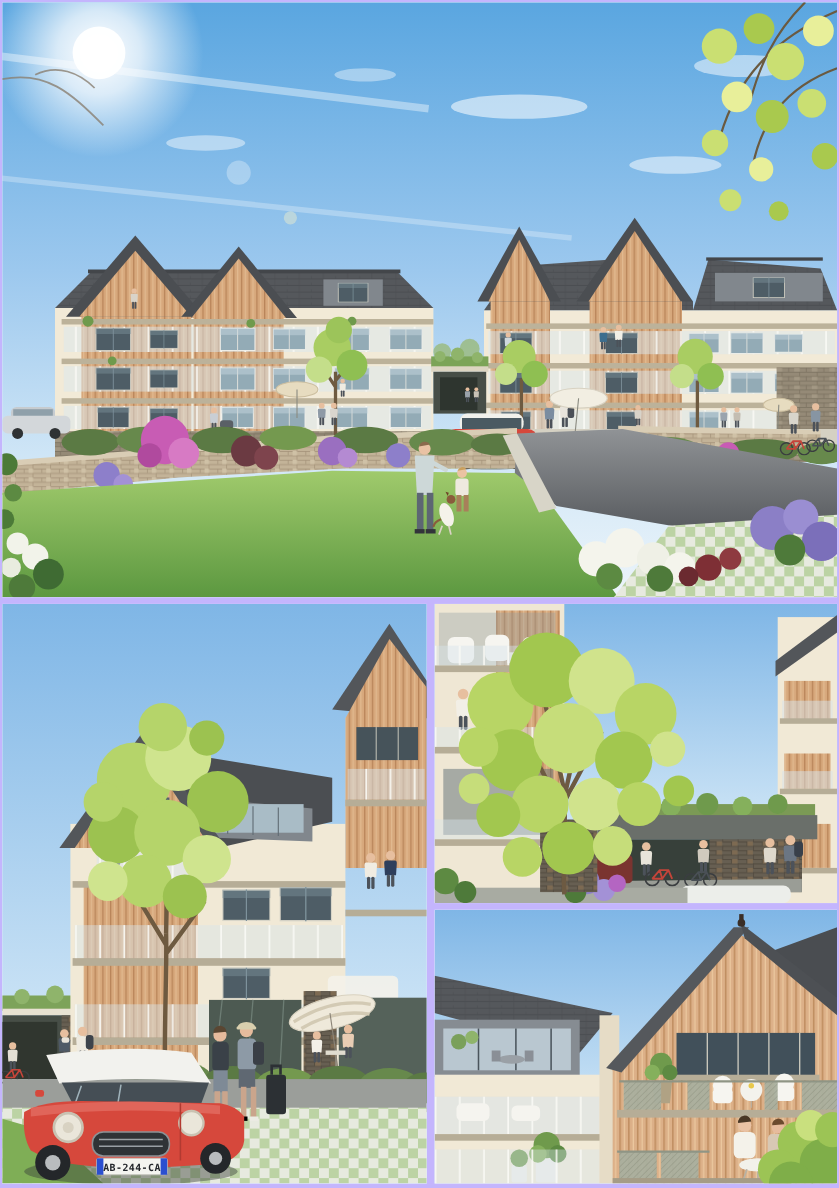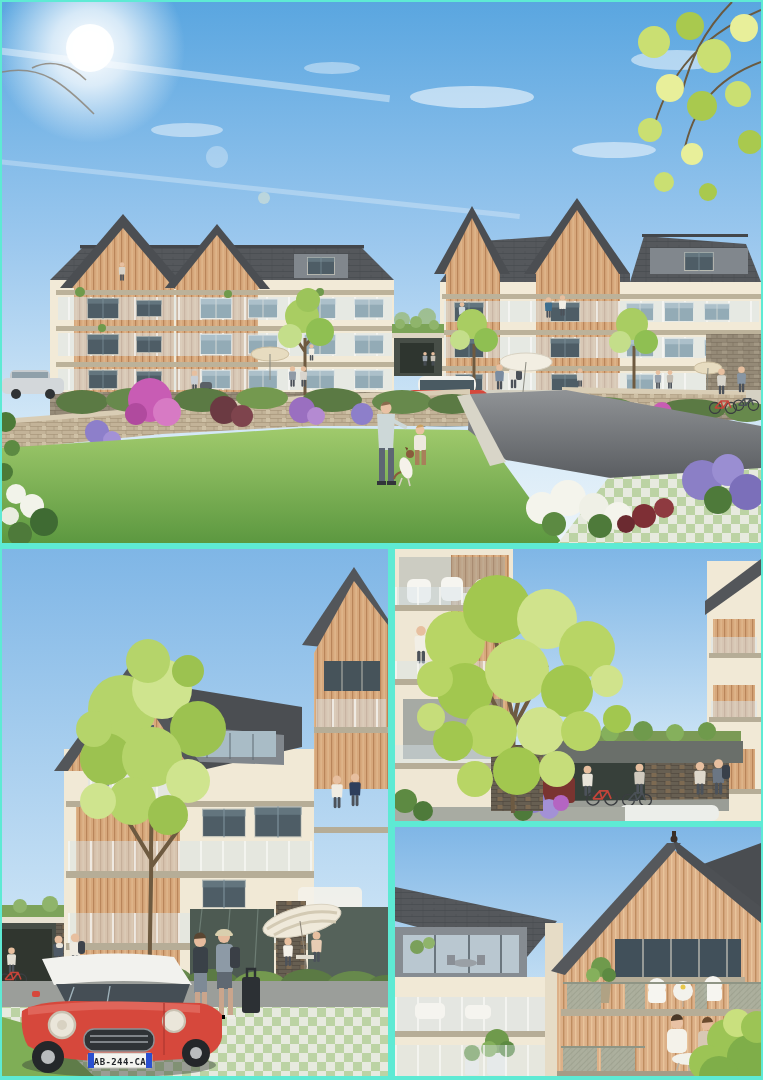--- a/index.html
+++ b/index.html
@@ -1,16 +1,16 @@
 <!DOCTYPE html>
 <html><head>
 <meta charset="utf-8">
 <style>
   html,body{margin:0;padding:0;background:#ffffff;}
-  .collage{position:relative;width:763px;height:1080px;background:#5eead4;overflow:hidden;
+  .collage{position:relative;width:763px;height:1080px;background:#c4b5fd;overflow:hidden;
            font-family:"DejaVu Sans","Liberation Sans",sans-serif;}
   .panel{position:absolute;margin:0;padding:0;overflow:hidden;background:#dfeefb;}
   .panel svg{display:block;width:100%;height:100%;}
   .p-top{left:2px;top:2px;width:759px;height:541px;}
   .p-bl{left:2px;top:549px;width:386px;height:527px;}
   .p-tr{left:395px;top:549px;width:366px;height:272px;}
   .p-br{left:395px;top:827px;width:366px;height:249px;}
   .plate-txt{font-family:"DejaVu Sans Mono","Liberation Mono",monospace;font-size:9px;font-weight:bold;fill:#23262b;letter-spacing:.4px;}
 </style>
 </head>

